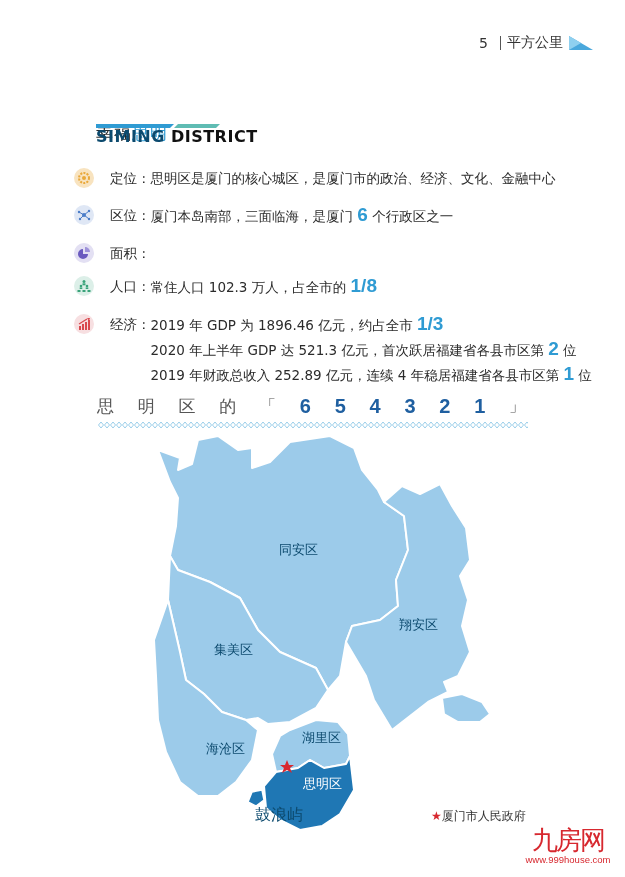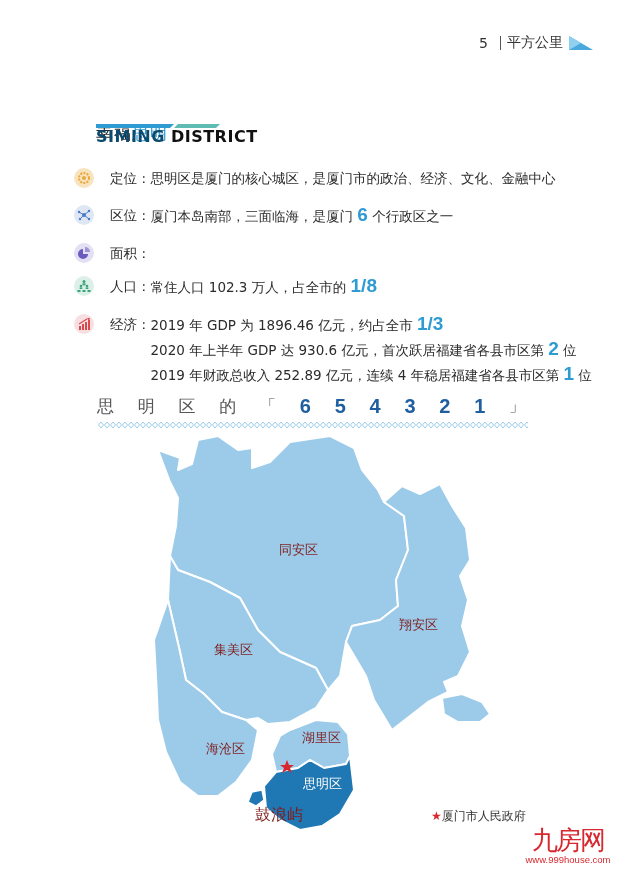--- a/index.html
+++ b/index.html
@@ -32,21 +32,21 @@
 
   
   .banner { left:97px; top:395px; width:428px; display:flex; justify-content:space-between; align-items:center; font-size:17px; }
   .banner .ch { color:#555; }
   .banner .d { color:#1f5fa0; font-weight:900; font-size:20px; font-family:"Liberation Sans",sans-serif; }
   .banner .br { color:#555; font-size:16px; }
   .diamonds { left:98px; top:421px; width:430px; height:8px; }
 
   
   .map { left:140px; top:430px; width:360px; height:410px; }
-  .map-label { font-size:13px; color:#7f1d1d; white-space:nowrap; }
+  .map-label { font-size:13px; color:#0c4a6e; white-space:nowrap; }
   .legend { left:431px; top:808px; font-size:12px; color:#333; white-space:nowrap; }
   .legend .star { color:#d7282f; }
 
   
   .wm { left:523px; top:826px; width:90px; text-align:center; }
   .wm .logo { color:#d7282f; font-size:26px; font-weight:normal; letter-spacing:-2px; font-family:"DejaVu Serif",serif; line-height:28px; }
   .wm .url { color:#d7282f; font-size:9.5px; font-family:"Liberation Sans",sans-serif; }
 </style>
 </head>
 <body>
@@ -149,21 +149,21 @@
             <rect x="7" y="4" width="2" height="8"></rect>
             <rect x="10" y="2" width="2" height="10"></rect>
           </g>
           <path d="M1 6 L9 1" stroke="#d94a4f" stroke-width="1.2"></path>
           <polygon points="9,0 12,0 11,3" fill="#d94a4f"></polygon>
         </svg>
     </span>
     <span class="label">经济：</span>
     <span class="lines">
       <span class="line"><span>2019 年 GDP 为 1896.46 亿元，约占全市 </span><span class="big">1/3</span></span>
-      <span class="line"><span>2020 年上半年 GDP 达 930.6 亿元，首次跃居福建省各县市区第 </span><span class="big">2</span><span> 位</span></span>
+      <span class="line"><span>2020 年上半年 GDP 达 521.3 亿元，首次跃居福建省各县市区第 </span><span class="big">2</span><span> 位</span></span>
       <span class="line"><span>2019 年财政总收入 252.89 亿元，连续 4 年稳居福建省各县市区第 </span><span class="big">1</span><span> 位</span></span>
     </span>
   </div>
 </div>
 
 <div class="abs banner">
   <span class="ch">思</span>
   <span class="ch">明</span>
   <span class="ch">区</span>
   <span class="ch">的</span>

